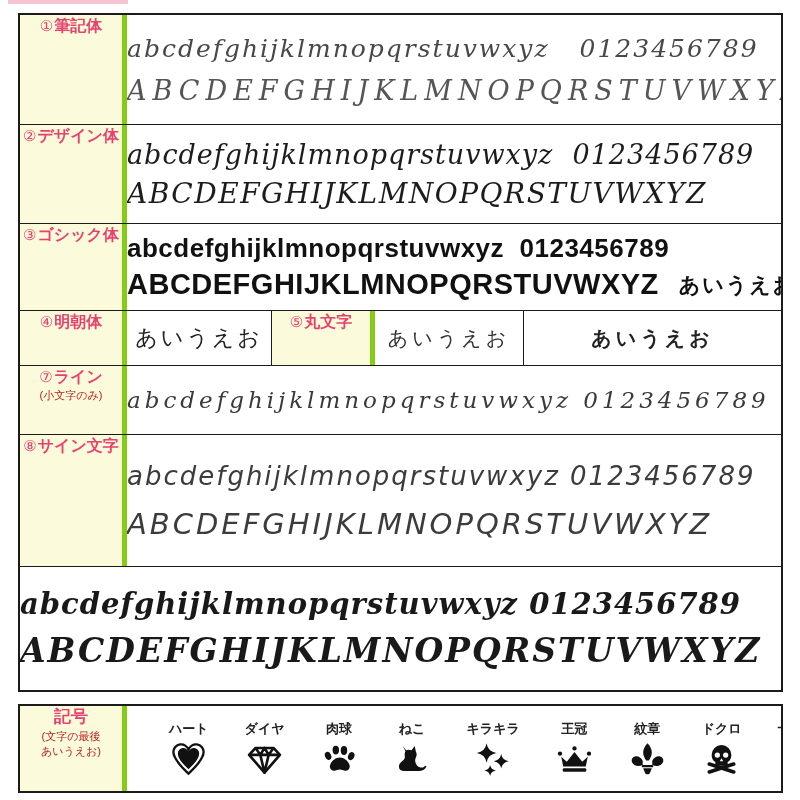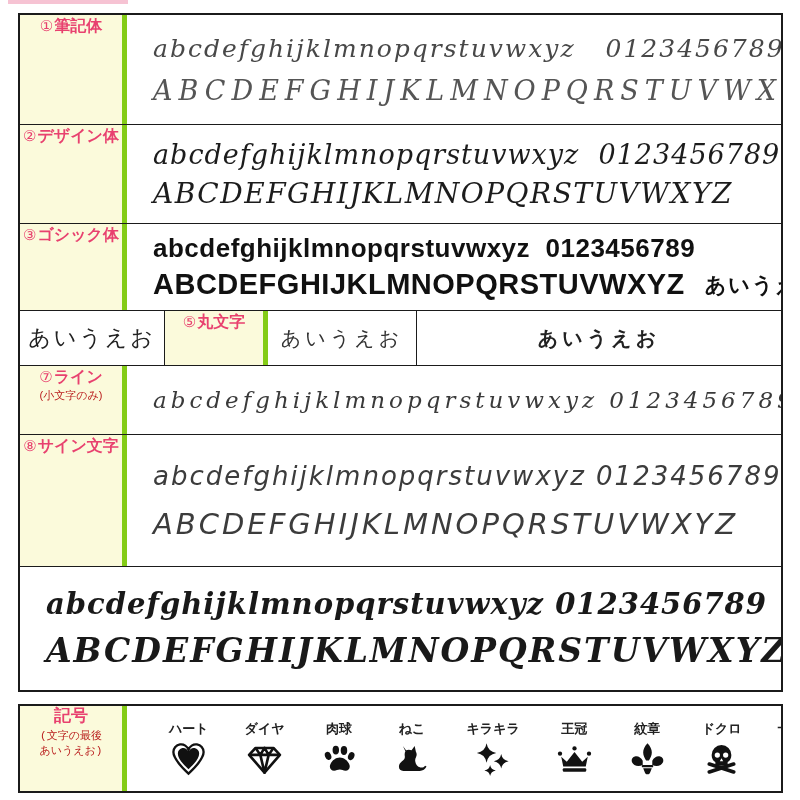--- a/index.html
+++ b/index.html
@@ -20,21 +20,21 @@
   .label-cell { flex:0 0 107px; width:107px; background:#fbfadb;
                 border-right:5px solid #84cc16; display:flex; flex-direction:column;
                 align-items:center; justify-content:flex-start;
                 color:#e8416f; font-weight:bold; font-size:16px; line-height:1.35;
                 text-align:center; }
   .label-line { white-space:nowrap; }
   .num { font-weight:normal; font-size:15px; margin-right:1px; }
   .sublabel { color:#b91c1c; font-weight:normal; font-size:11px; white-space:nowrap; }
 
   .content-cell { flex:1 1 auto; background:#fff; display:flex; flex-direction:column;
-                  justify-content:center; padding-left:26px; overflow:hidden; }
+                  justify-content:center; overflow:hidden; }
   .sample-line { white-space:pre; }
 
   
   .script1-lower { font-family:"DejaVu Serif",serif; font-style:italic;
                    font-size:25px; letter-spacing:2px; color:#484848; }
   .script1-upper { font-family:"DejaVu Serif",serif; font-style:italic;
                    font-size:27px; letter-spacing:6px; color:#555; margin-top:12px; }
   
   .design-lower { font-family:"DejaVu Serif",serif; font-style:italic;
                   font-size:27px; letter-spacing:1px; color:#1c1c1c; }
@@ -70,21 +70,21 @@
                 font-size:29px; letter-spacing:3px; color:#3c3c3c; margin-top:16px; }
   
   .brush-lower { font-family:"DejaVu Serif",serif; font-style:italic; font-weight:bold;
                  font-size:29px; letter-spacing:1px; color:#191919; }
   .brush-upper { font-family:"DejaVu Serif",serif; font-style:italic; font-weight:bold;
                  font-size:33px; letter-spacing:2px; color:#191919; margin-top:10px; }
 
   
   .symbol-table { position:absolute; left:18px; top:704px; width:765px; height:89px;
                   border:2px solid #1b1b1b; display:flex; background:#fff; }
-  .symbol-table .label-cell { font-size:17px;font-family:Liberation Mono, monospace; }
+  .symbol-table .label-cell { font-size:17px; }
   .symbols-content { flex:1 1 auto; display:flex; align-items:center;
                      justify-content:space-around; padding:0 6px; overflow:hidden; }
   .symbol-item { display:flex; flex-direction:column; align-items:center; gap:3px;margin-left:36px; }
   .symbol-name { font-size:13px; font-weight:bold; color:#222; white-space:nowrap; }
   .symbol-icon svg { width:37px; height:37px; display:block; }
 </style>
 </head>
 <body>
 
 <div class="page">
@@ -117,20 +117,23 @@
       <div class="label-cell">
         <span class="label-line"><span class="num">③</span><span>ゴシック体</span></span>
       </div>
       <div class="content-cell">
         <div class="sample-line gothic-lower">abcdefghijklmnopqrstuvwxyz  0123456789</div>
         <div class="gothic-upper"><span>ABCDEFGHIJKLMNOPQRSTUVWXYZ</span><span class="gothic-kana">あいうえお</span></div>
       </div>
     </div>
 
     <div class="row r4">
+      <div class="label-cell">
+        <span class="label-line"><span class="num">④</span><span>明朝体</span></span>
+      </div>
       <div class="cell-sample b-right w1 mincho-sample">あいうえお</div>
       <div class="label-cell inner w2">
         <span class="label-line"><span class="num">⑤</span><span>丸文字</span></span>
       </div>
       <div class="cell-sample b-right w3 maru-sample">あいうえお</div>
       <div class="cell-sample w5 tegaki-sample">あいうえお</div>
     </div>
 
     <div class="row r5">
       <div class="label-cell">

